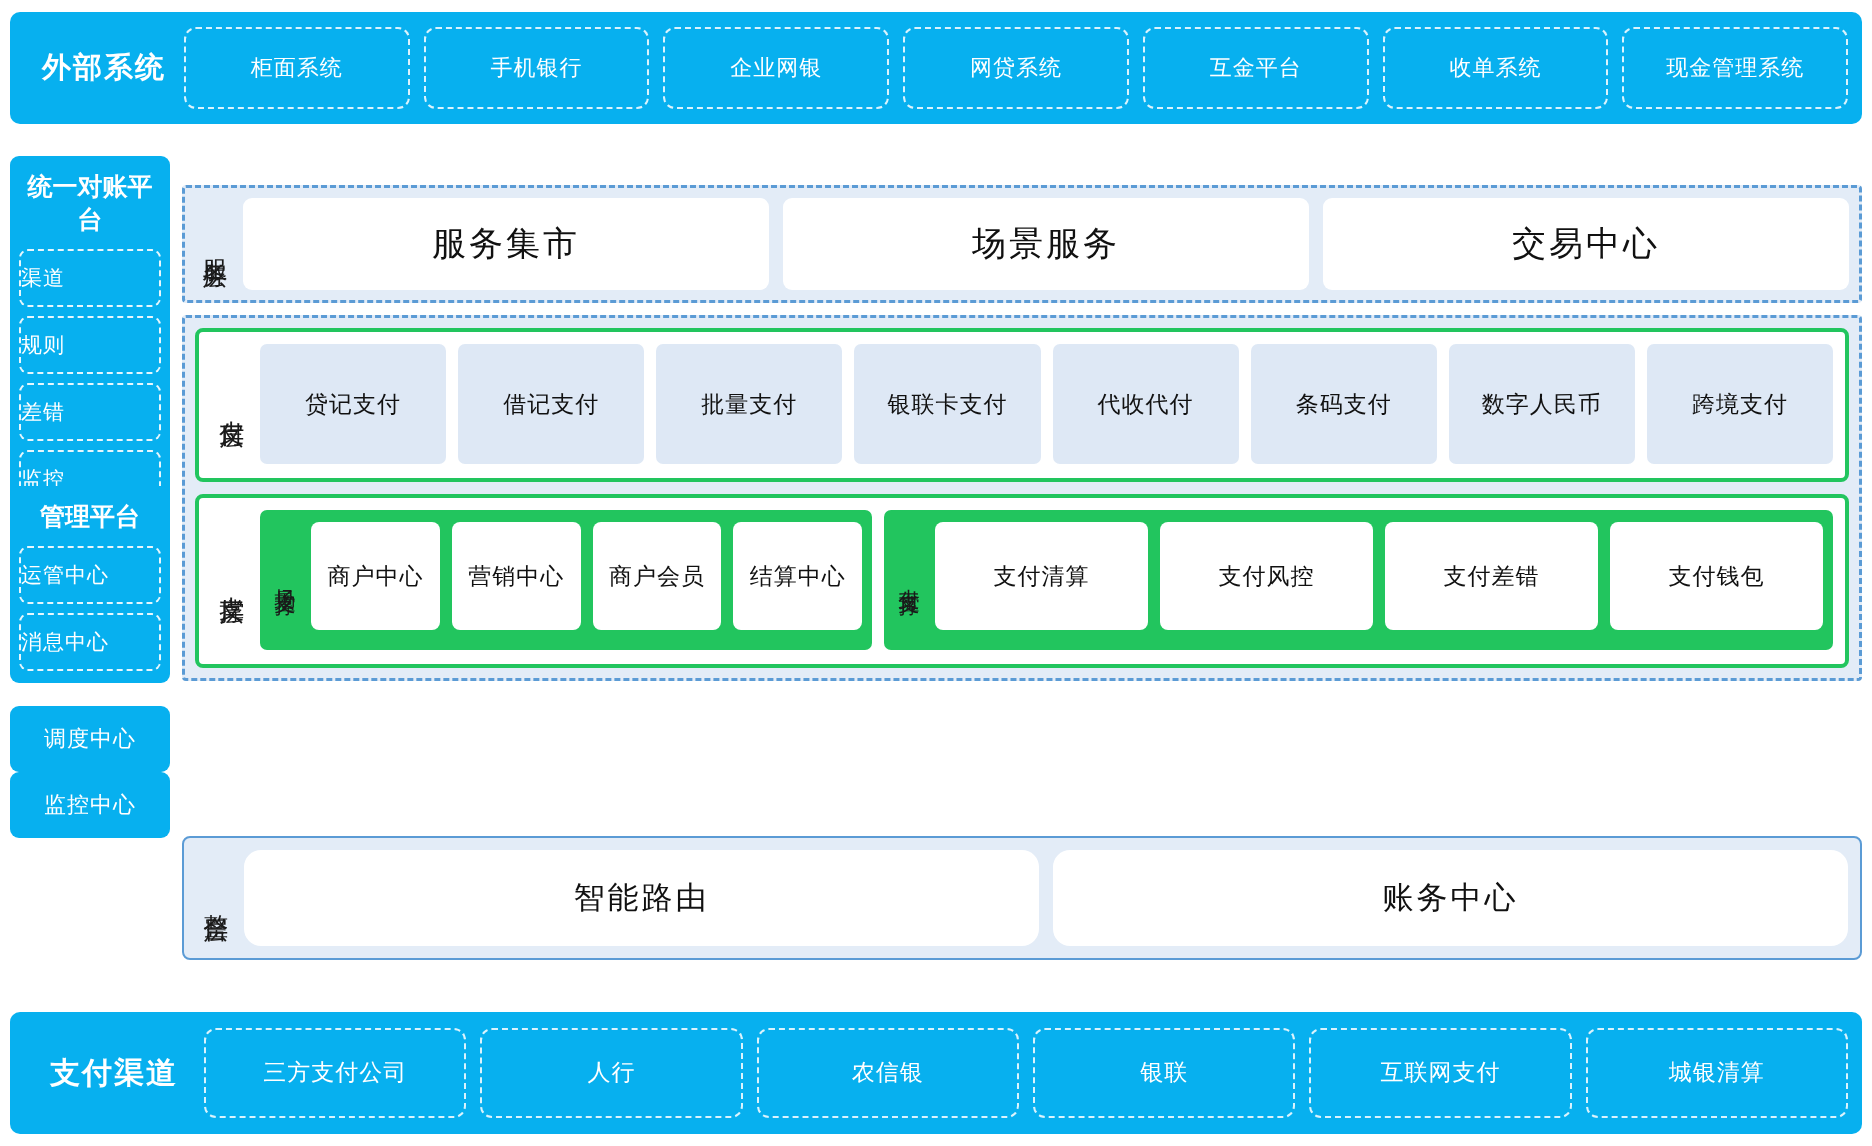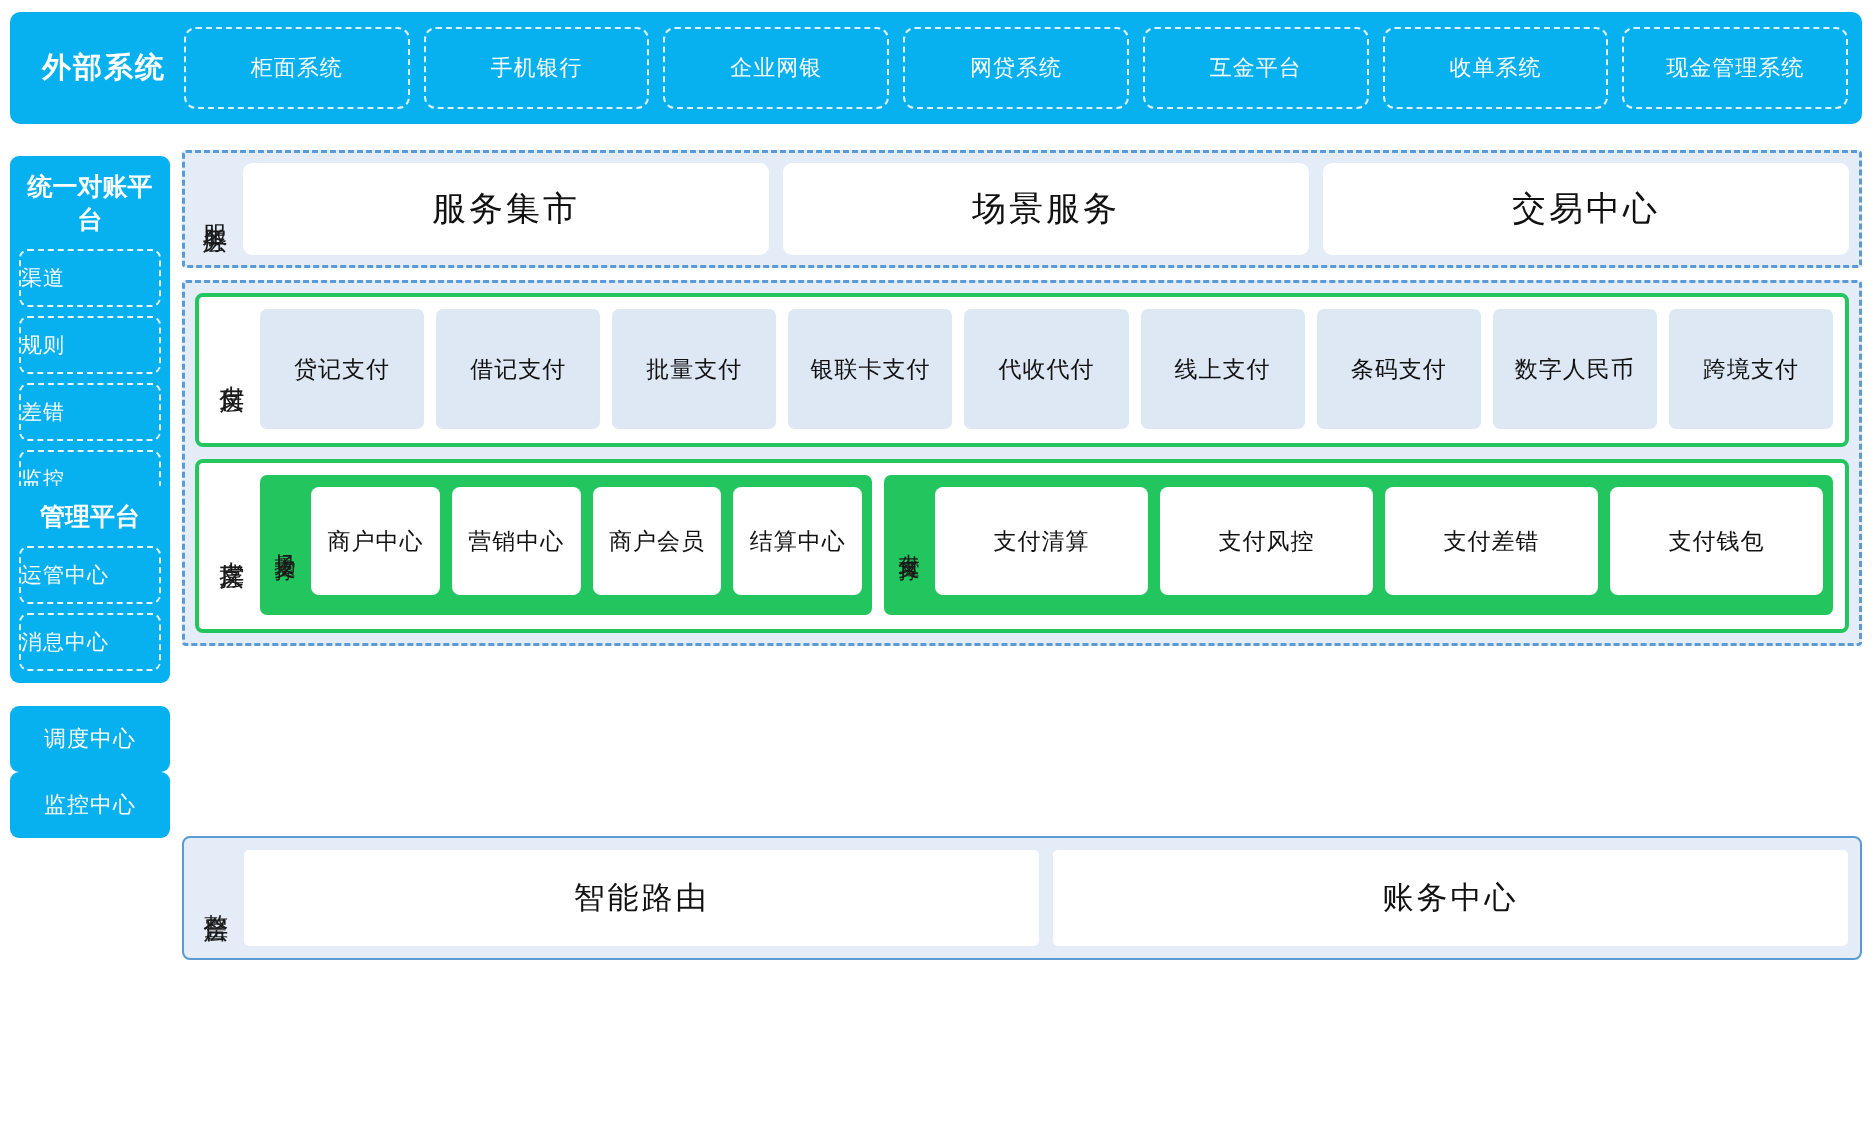--- a/index.html
+++ b/index.html
@@ -117,20 +117,21 @@
     left: 182px;
     width: 1680px;
   }
 
   
   .dash-box {
     border: 3px dashed #5b9bd5;
     border-radius: 4px;
     background: #e3ecf7;
     padding: 10px;
+    margin-top: 35px;
   }
   .dash-box.dashdot { border-style: dashed; }
 
   
   .layer-row {
     display: flex;
     align-items: stretch;
     gap: 8px;
   }
   .vlabel {
@@ -245,21 +246,21 @@
     padding: 12px;
   }
   .int-cards {
     flex: 1 1 auto;
     display: flex;
     gap: 14px;
   }
   .int-card {
     flex: 1 1 0;
     background: #ffffff;
-    border-radius: 5px;
+    border-radius: 17px;
     height: 96px;
     display: flex;
     align-items: center;
     justify-content: center;
     font-size: 31px;
     color: #111111;
     letter-spacing: 3px;
   }
 </style>
 </head>
@@ -312,21 +313,20 @@
 
     <div class="inner-panel">
       <div class="layer-row">
         <div class="vlabel">支付层</div>
         <div class="pay-cards">
           <div class="pay-card">贷记支付</div>
           <div class="pay-card">借记支付</div>
           <div class="pay-card">批量支付</div>
           <div class="pay-card">银联卡支付</div>
           <div class="pay-card">代收代付</div>
-          <div class="pay-card">线上支付</div>
           <div class="pay-card">条码支付</div>
           <div class="pay-card">数字人民币</div>
           <div class="pay-card">跨境支付</div>
         </div>
       </div>
     </div>
 
     <div class="inner-panel">
       <div class="layer-row">
         <div class="vlabel">支撑层</div>
@@ -361,14 +361,25 @@
   <div class="main-col solid-box" id="integration-layer">
     <div class="layer-row">
       <div class="vlabel">整合层</div>
       <div class="int-cards">
         <div class="int-card">智能路由</div>
         <div class="int-card">账务中心</div>
       </div>
     </div>
   </div>
 
+  <div class="band" id="bottom-band">
+    <div class="band-title">支付渠道</div>
+    <div class="band-items">
+      <div class="band-chip">三方支付公司</div>
+      <div class="band-chip">人行</div>
+      <div class="band-chip">农信银</div>
+      <div class="band-chip">银联</div>
+      <div class="band-chip">互联网支付</div>
+      <div class="band-chip">城银清算</div>
+    </div>
+  </div>
 
 </div>
 
 </body></html>

